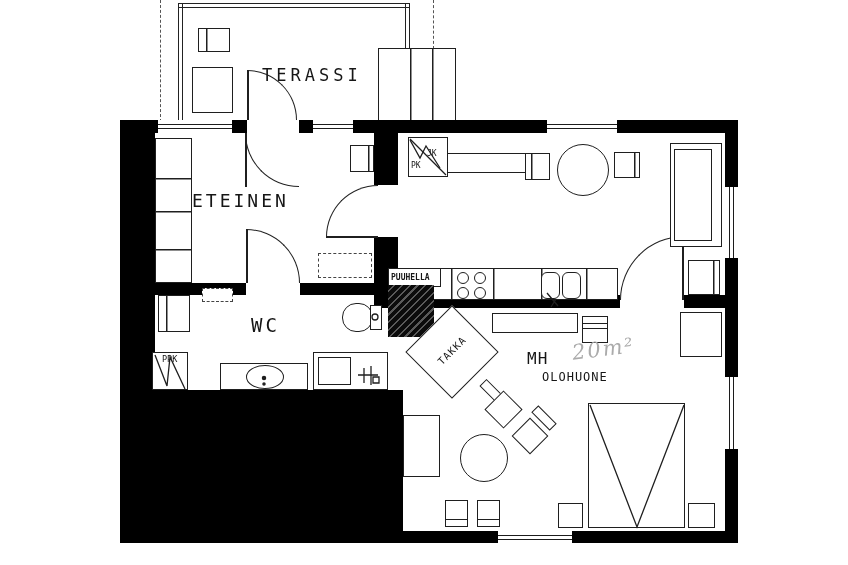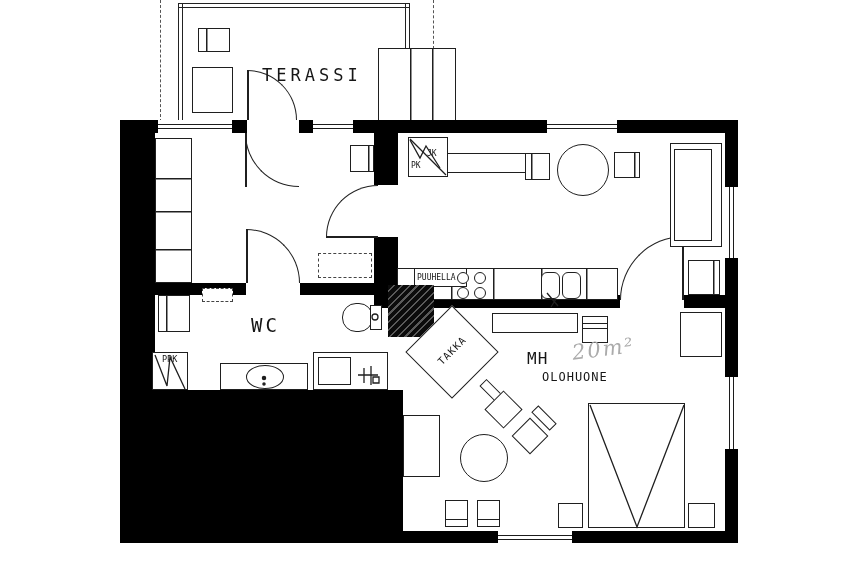--- a/index.html
+++ b/index.html
@@ -81,38 +81,39 @@
   <div class="arc" style="left:620px;top:236px;width:64px;height:64px;border-top-width:1.5px;border-left-width:1.5px;border-top-left-radius:100% 100%;"></div>
   <div class="line-v" style="left:682px;top:236px;height:64px;"></div>
 
   <div class="b" style="left:155px;top:138px;width:37px;height:145px;
        background-image:linear-gradient(#1f1f1f,#1f1f1f),linear-gradient(#1f1f1f,#1f1f1f),linear-gradient(#1f1f1f,#1f1f1f);
        background-size:100% 1.5px,100% 1.5px,100% 1.5px;background-position:0 39px,0 72px,0 110px;background-repeat:no-repeat;"></div>
   <div class="b" style="left:350px;top:145px;width:24px;height:27px;
        background-image:linear-gradient(#1f1f1f,#1f1f1f);background-size:1.5px 100%;background-position:17px 0;background-repeat:no-repeat;"></div>
   <div class="dashbox" style="left:318px;top:253px;width:54px;height:25px;"></div>
   <div class="dashbox" style="left:202px;top:288px;width:31px;height:14px;"></div>
+  <div class="lbl" style="left:192px;top:190px;">ETEINEN</div>
 
   <div class="b" style="left:408px;top:137px;width:40px;height:40px;"></div>
   <div class="lbl-sm" style="left:427px;top:149px;font-size:8px;text-align:right;">JK</div>
   <div class="lbl-sm" style="left:411px;top:161px;font-size:8px;">PK</div>
   <div class="b" style="left:447px;top:153px;width:83px;height:20px;"></div>
   <div class="b round" style="left:557px;top:144px;width:52px;height:52px;"></div>
   <div class="b" style="left:525px;top:153px;width:25px;height:27px;
        background-image:linear-gradient(#1f1f1f,#1f1f1f);background-size:1.5px 100%;background-position:5px 0;background-repeat:no-repeat;"></div>
   <div class="b" style="left:614px;top:152px;width:26px;height:26px;
        background-image:linear-gradient(#1f1f1f,#1f1f1f);background-size:1.5px 100%;background-position:19px 0;background-repeat:no-repeat;"></div>
   <div class="b" style="left:670px;top:143px;width:52px;height:104px;"></div>
   <div class="b nb" style="left:674px;top:149px;width:38px;height:92px;"></div>
   <div class="b" style="left:688px;top:260px;width:32px;height:35px;
        background-image:linear-gradient(#1f1f1f,#1f1f1f);background-size:1.5px 100%;background-position:24px 0;background-repeat:no-repeat;"></div>
   <div class="b" style="left:397px;top:268px;width:221px;height:32px;
        background-image:linear-gradient(#1f1f1f,#1f1f1f),linear-gradient(#1f1f1f,#1f1f1f),linear-gradient(#1f1f1f,#1f1f1f),linear-gradient(#1f1f1f,#1f1f1f);
        background-size:1.5px 100%,1.5px 100%,1.5px 100%,1.5px 100%;background-position:53px 0,95px 0,143px 0,188px 0;background-repeat:no-repeat;"></div>
-  <div class="b" style="left:414px;top:268px;width:53px;height:19px;">
+  <div class="b" style="left:388px;top:268px;width:53px;height:19px;font-weight:bold;">
     <span class="lbl-sm" style="left:2px;top:4px;font-size:8px;position:absolute;">PUUHELLA</span>
   </div>
   <div class="b round" style="left:457px;top:272px;width:12px;height:12px;border-width:1.2px;"></div>
   <div class="b round" style="left:474px;top:272px;width:12px;height:12px;border-width:1.2px;"></div>
   <div class="b round" style="left:457px;top:287px;width:12px;height:12px;border-width:1.2px;"></div>
   <div class="b round" style="left:474px;top:287px;width:12px;height:12px;border-width:1.2px;"></div>
   <div class="b" style="left:541px;top:272px;width:19px;height:27px;border-radius:6px;border-width:1.2px;"></div>
   <div class="b" style="left:562px;top:272px;width:19px;height:27px;border-radius:6px;border-width:1.2px;"></div>
 
   <div class="b" style="left:158px;top:295px;width:32px;height:37px;

